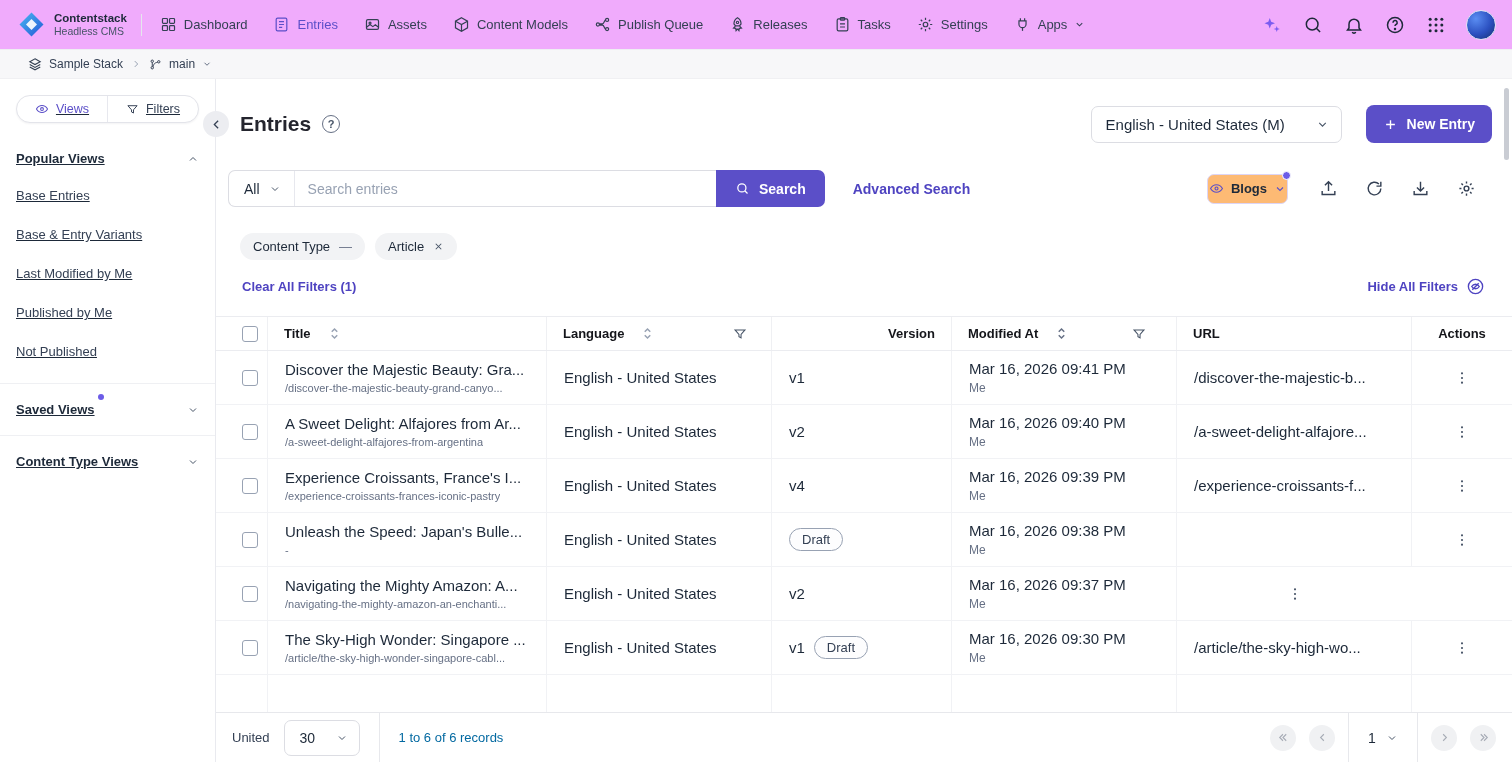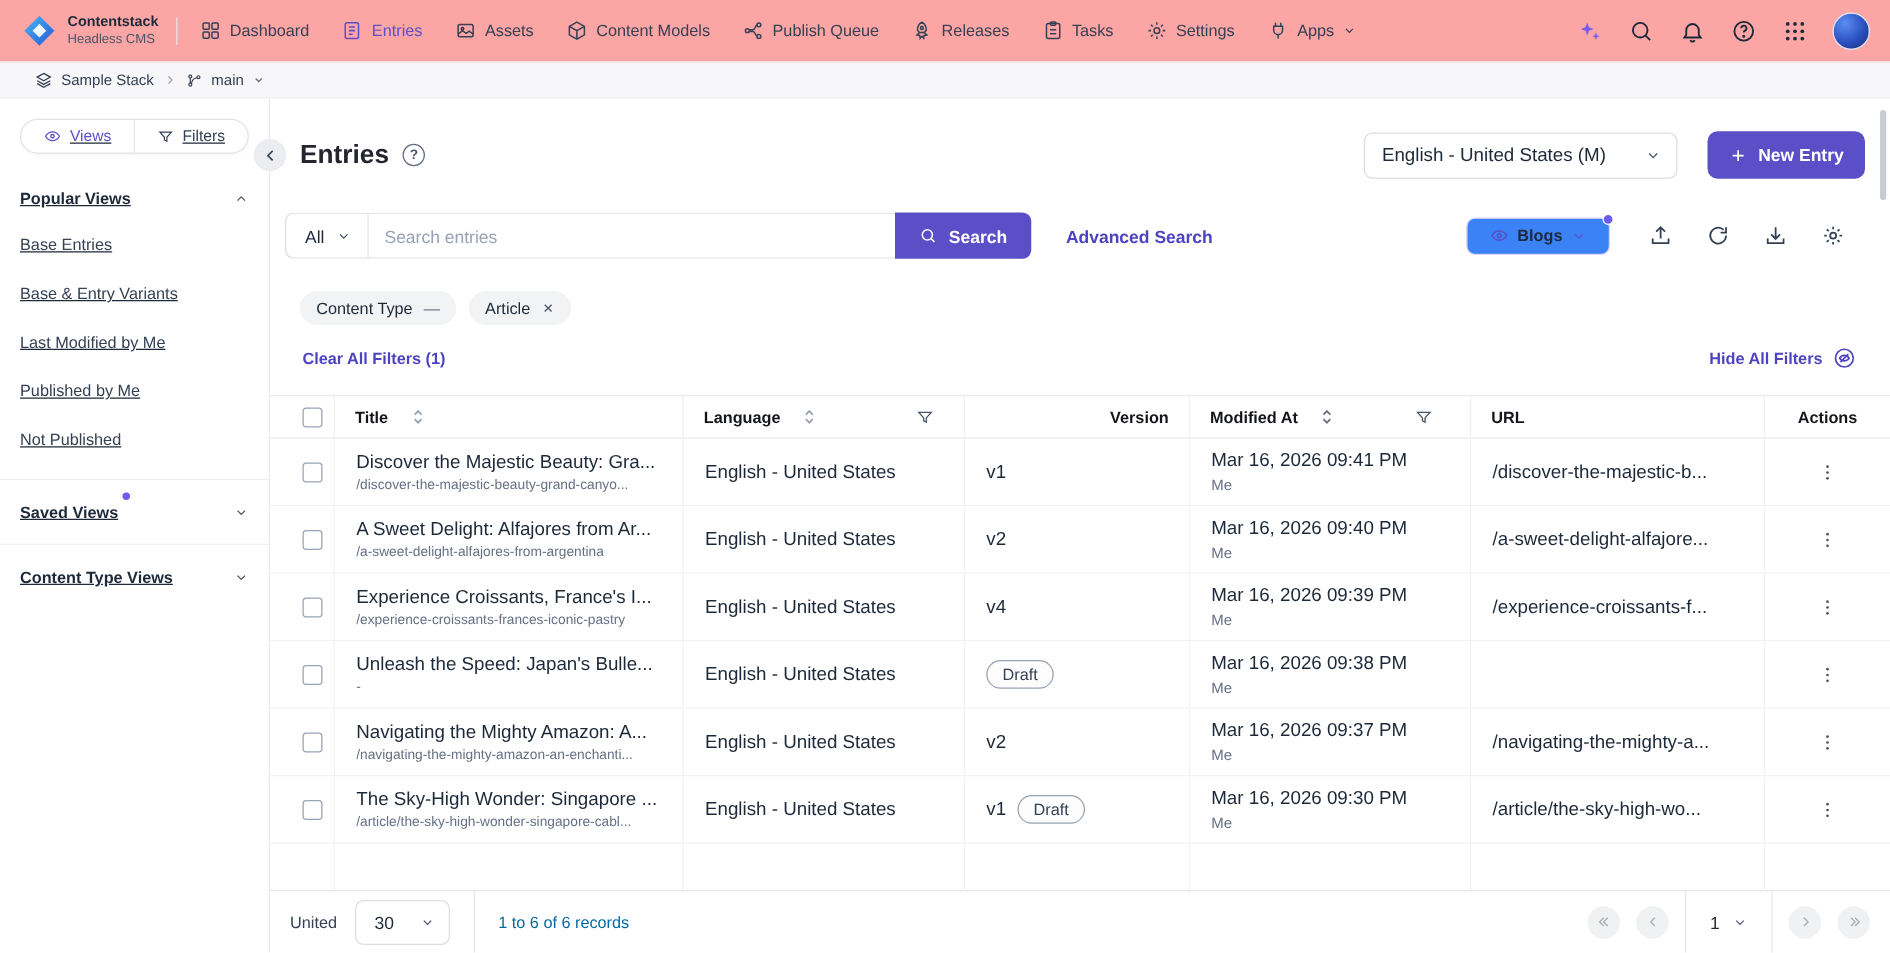--- a/index.html
+++ b/index.html
@@ -2,21 +2,21 @@
 <html><head>
 <meta charset="utf-8">
 <style>
   * { margin:0; padding:0; box-sizing:border-box; }
   html,body { width:1512px; height:762px; overflow:hidden; }
   body { font-family:"Liberation Sans","DejaVu Sans",sans-serif; background:#fff; color:#1d2939; position:relative; }
   .app { width:1512px; height:762px; display:flex; flex-direction:column; position:relative; }
   svg { display:block; }
 
   
-  .topnav { height:50px; display:flex; align-items:center; padding:0 16px 0 18px; border-bottom:1px solid #eeeff2; background:#fca5a5; flex:0 0 auto; }
+  .topnav { height:50px; display:flex; align-items:center; padding:0 16px 0 18px; border-bottom:1px solid #eeeff2; background:#f0abfc; flex:0 0 auto; }
   .brand { display:flex; align-items:center; gap:9px; cursor:pointer; }
   .brand-text .l1 { font-size:11.5px; font-weight:bold; color:#1d2939; line-height:13px; }
   .brand-text .l2 { font-size:10.5px; color:#475467; line-height:12px; }
   .brand-divider { width:1px; height:22px; background:#e4e7ec; margin:0 18px 0 14px; }
   .nav-items { display:flex; align-items:center; gap:26px; }
   .nav-item { display:flex; align-items:center; gap:7px; font-size:13px; color:#344054; cursor:pointer; white-space:nowrap; }
   .nav-item.active { color:#5b4fc8; }
   .topnav-right { margin-left:auto; display:flex; align-items:center; gap:20px; }
   .tn-icon { width:21px; height:21px; display:flex; align-items:center; justify-content:center; color:#1d2939; cursor:pointer; }
   .avatar { width:30px; height:30px; border-radius:50%; background:radial-gradient(circle at 32% 28%, #5a8df2 0%, #2b50c0 55%, #16306f 100%); border:1px solid #dfe3f2; cursor:pointer; }
@@ -51,21 +51,21 @@
   .lang-select { margin-left:auto; width:251px; height:37px; border:1px solid #dcdde3; border-radius:7px; background:#fff; display:flex; align-items:center; padding:0 12px 0 14px; font-size:15px; color:#1d2939; cursor:pointer; }
   .new-entry { margin-left:24px; height:38px; padding:0 17px; background:#5b4fc8; color:#fff; border:none; border-radius:8px; font-size:14px; font-weight:bold; display:flex; align-items:center; gap:9px; cursor:pointer; font-family:inherit; }
 
   .search-row { display:flex; align-items:center; margin-top:27px; padding:0 36px 0 12px; flex:0 0 auto; }
   .search-box { display:flex; align-items:center; height:37px; width:488px; border:1px solid #dcdde3; border-right:none; border-radius:7px 0 0 7px; background:#fff; }
   .scope { display:flex; align-items:center; gap:9px; padding:0 13px 0 15px; height:100%; font-size:14px; color:#1d2939; border-right:1px solid #e7e8ee; cursor:pointer; }
   .search-input { flex:1; border:none; outline:none; padding:0 13px; font-size:14px; color:#1d2939; background:transparent; font-family:inherit; min-width:0; }
   .search-input::placeholder { color:#98a2b3; }
   .search-btn { height:37px; background:#5b4fc8; color:#fff; border:none; border-radius:0 7px 7px 0; padding:0 19px; font-size:14px; font-weight:bold; display:flex; align-items:center; gap:9px; cursor:pointer; font-family:inherit; }
   .advanced { margin-left:28px; color:#4e43c1; font-weight:bold; font-size:14px; text-decoration:none; cursor:pointer; }
-  .view-switch { margin-left:auto; position:relative; height:30px; background:#3b82f6; border:1px solid #dcd5f6; border-radius:7px; display:flex; align-items:center; gap:7px; padding:0 18px; font-size:13px; font-weight:bold; color:#1d2939; cursor:pointer; }
+  .view-switch { margin-left:auto; position:relative; height:30px; background:#fdba74; border:1px solid #dcd5f6; border-radius:7px; display:flex; align-items:center; gap:7px; padding:0 1px; font-size:13px; font-weight:bold; color:#1d2939; cursor:pointer; }
   .view-dot { position:absolute; top:-4px; right:-4px; width:9px; height:9px; border-radius:50%; background:#6c5ce7; border:1.5px solid #fff; }
   .tool-icons { display:flex; align-items:center; gap:27px; margin-left:31px; color:#344054; }
   .tool-btn { background:none; border:none; padding:0; color:#344054; cursor:pointer; display:flex; }
 
   .chips-row { margin-top:26px; padding-left:24px; display:flex; gap:10px; flex:0 0 auto; }
   .chip { height:27px; background:#f2f3f5; border-radius:14px; display:flex; align-items:center; padding:0 13px; font-size:13px; color:#1d2939; gap:9px; }
   .chip-sep { color:#667085; }
   .chip-close { background:none; border:none; color:#475467; cursor:pointer; display:flex; padding:0; }
 
   .clear-row { margin-top:17px; padding:0 27px 0 26px; display:flex; align-items:center; justify-content:space-between; font-size:13px; font-weight:bold; color:#4e43c1; flex:0 0 auto; }
@@ -672,21 +672,20 @@
             <div class="row-slug">/navigating-the-mighty-amazon-an-enchanti...</div>
           </div>
           <div class="c">English - United States</div>
           <div class="c">
               <span class="ver-text">v2</span>
             </div>
           <div class="c c-stack">
             <div class="mod-date">Mar 16, 2026 09:37 PM</div>
             <div class="mod-by">Me</div>
           </div>
-          <div class="c c-url">/navigating-the-mighty-a...</div>
           <div class="c last">
               <button class="kebab">
                 <svg width="16" height="16" viewBox="0 0 24 24" fill="currentColor">
                   <circle cx="12" cy="5" r="1.6"></circle>
                   <circle cx="12" cy="12" r="1.6"></circle>
                   <circle cx="12" cy="19" r="1.6"></circle>
                 </svg>
               </button>
             </div>
         </div>

